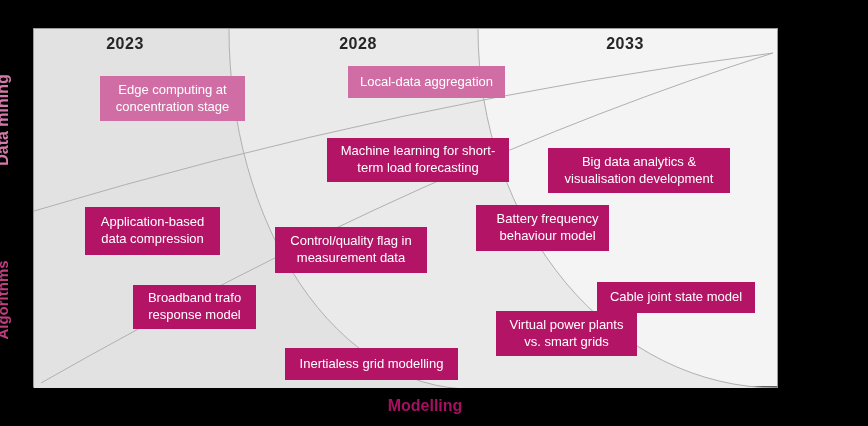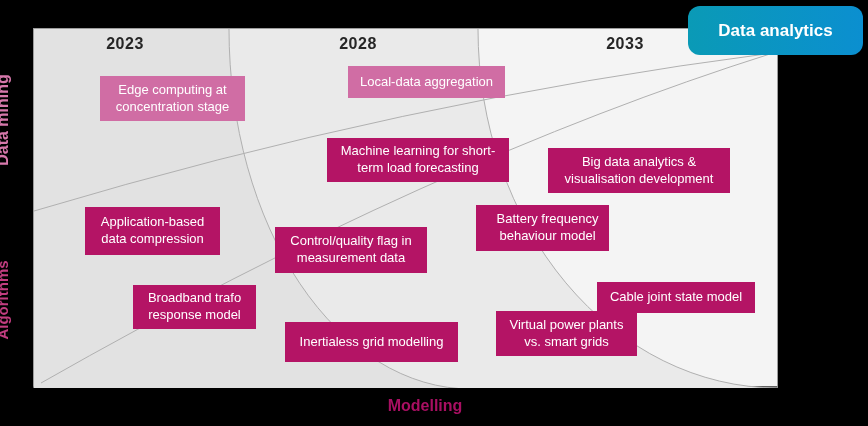--- a/index.html
+++ b/index.html
@@ -61,33 +61,32 @@
       <path d="M 444,0 A 300 359 0 0 0 744,359" fill="none" stroke="#b0b0b0" stroke-width="1"></path>
       <path d="M 739,24 Q 367,72 0,182" fill="none" stroke="#b0b0b0" stroke-width="1"></path>
       <path d="M 739,24 Q 397,132 7,354" fill="none" stroke="#b0b0b0" stroke-width="1"></path>
     </svg>
   </div>
 
   <span class="year" style="left:125px;">2023</span>
   <span class="year" style="left:358px;">2028</span>
   <span class="year" style="left:625px;">2033</span>
 
-  <div class="badge">Data analytics</div>
 
   <div class="vlabel mining">Data mining</div>
   <div class="vlabel algos">Algorithms</div>
   <div class="hlabel">Modelling</div>
 
   <div>
       <div class="box light" style="left: 100px; top: 76px; width: 145px; height: 45px;">Edge computing at concentration stage</div>
       <div class="box light" style="left: 348px; top: 66px; width: 157px; height: 32px;">Local-data aggregation</div>
       <div class="box dark" style="left: 327px; top: 138px; width: 182px; height: 44px;">Machine learning for short-term load forecasting</div>
       <div class="box dark" style="left: 548px; top: 148px; width: 182px; height: 45px;">Big data analytics &amp; visualisation development</div>
       <div class="box dark" style="left: 85px; top: 207px; width: 135px; height: 48px;">Application-based data compression</div>
       <div class="box dark" style="left: 275px; top: 227px; width: 152px; height: 46px;">Control/quality flag in measurement data</div>
       <div class="box dark" style="left: 133px; top: 285px; width: 123px; height: 44px;">Broadband trafo response model</div>
-      <div class="box dark" style="left: 285px; top: 322px; width: 173px; height: 40px;">Inertialess grid modelling</div>
+      <div class="box dark" style="left: 285px; top: 348px; width: 173px; height: 32px;">Inertialess grid modelling</div>
       <div class="box dark" style="left: 476px; top: 205px; width: 133px; height: 46px; padding-left: 16px;">Battery frequency behaviour model</div>
       <div class="box dark" style="left: 597px; top: 262px; width: 158px; height: 31px; margin-top: 20px;">Cable joint state model</div>
       <div class="box dark" style="left: 496px; top: 311px; width: 141px; height: 45px;">Virtual power plants vs. smart grids</div>
     </div>
 
 </div>
 
 </body></html>

